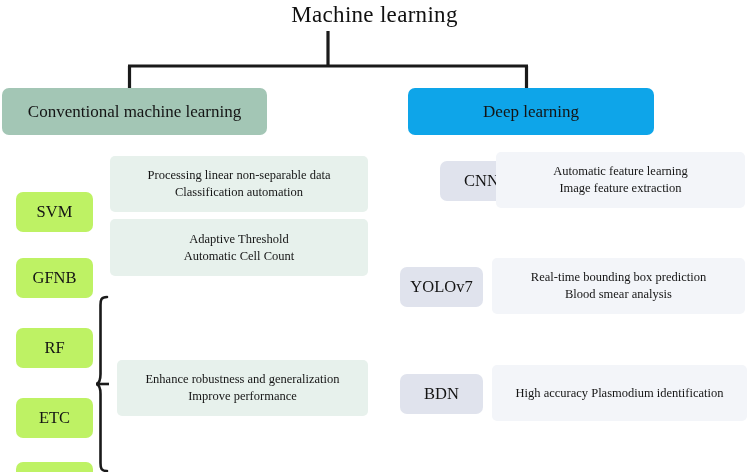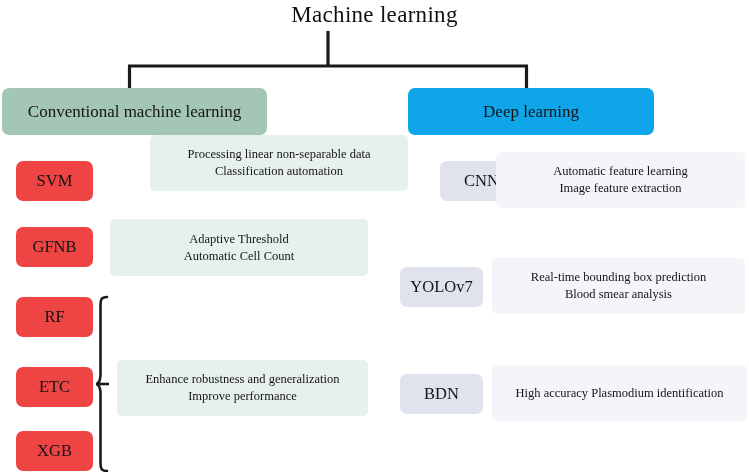--- a/index.html
+++ b/index.html
@@ -70,21 +70,21 @@
   
   .chip {
     border-radius: 7px;
     display: flex;
     align-items: center;
     justify-content: center;
     font-size: 16.5px;
     color: #141414;
     white-space: nowrap;
   }
-  .chip.green { background: #ef4444; }
+  .chip.green { background: #bef264; margin-top: 31px; }
   .chip.blue  { background: #e0e3ed; }
 
   
   .desc {
     border-radius: 5px;
     display: flex;
     flex-direction: column;
     align-items: center;
     justify-content: center;
     text-align: center;
@@ -113,21 +113,21 @@
   </svg>
 
   <div class="abs cat-box conventional">Conventional machine learning</div>
 
   <div class="abs chip green" style="left:16px; top:161px; width:77px; height:40px;">SVM</div>
   <div class="abs chip green" style="left:16px; top:227px; width:77px; height:40px;">GFNB</div>
   <div class="abs chip green" style="left:16px; top:297px; width:77px; height:40px;">RF</div>
   <div class="abs chip green" style="left:16px; top:367px; width:77px; height:40px;">ETC</div>
   <div class="abs chip green" style="left:16px; top:431px; width:77px; height:40px;">XGB</div>
 
-  <div class="abs desc green" style="left:110px; top:135px; width:258px; height:56px;margin-left:40px;">
+  <div class="abs desc green" style="left:110px; top:156px; width:258px; height:56px;">
     <span class="line">Processing linear non-separable data</span>
     <span class="line">Classification automation</span>
   </div>
 
   <div class="abs desc green" style="left:110px; top:219px; width:258px; height:57px;">
     <span class="line">Adaptive Threshold</span>
     <span class="line">Automatic Cell Count</span>
   </div>
 
   <svg class="abs" style="left:96px; top:294px; width:22px; height:180px;" viewBox="0 0 22 180" xmlns="http://www.w3.org/2000/svg">

